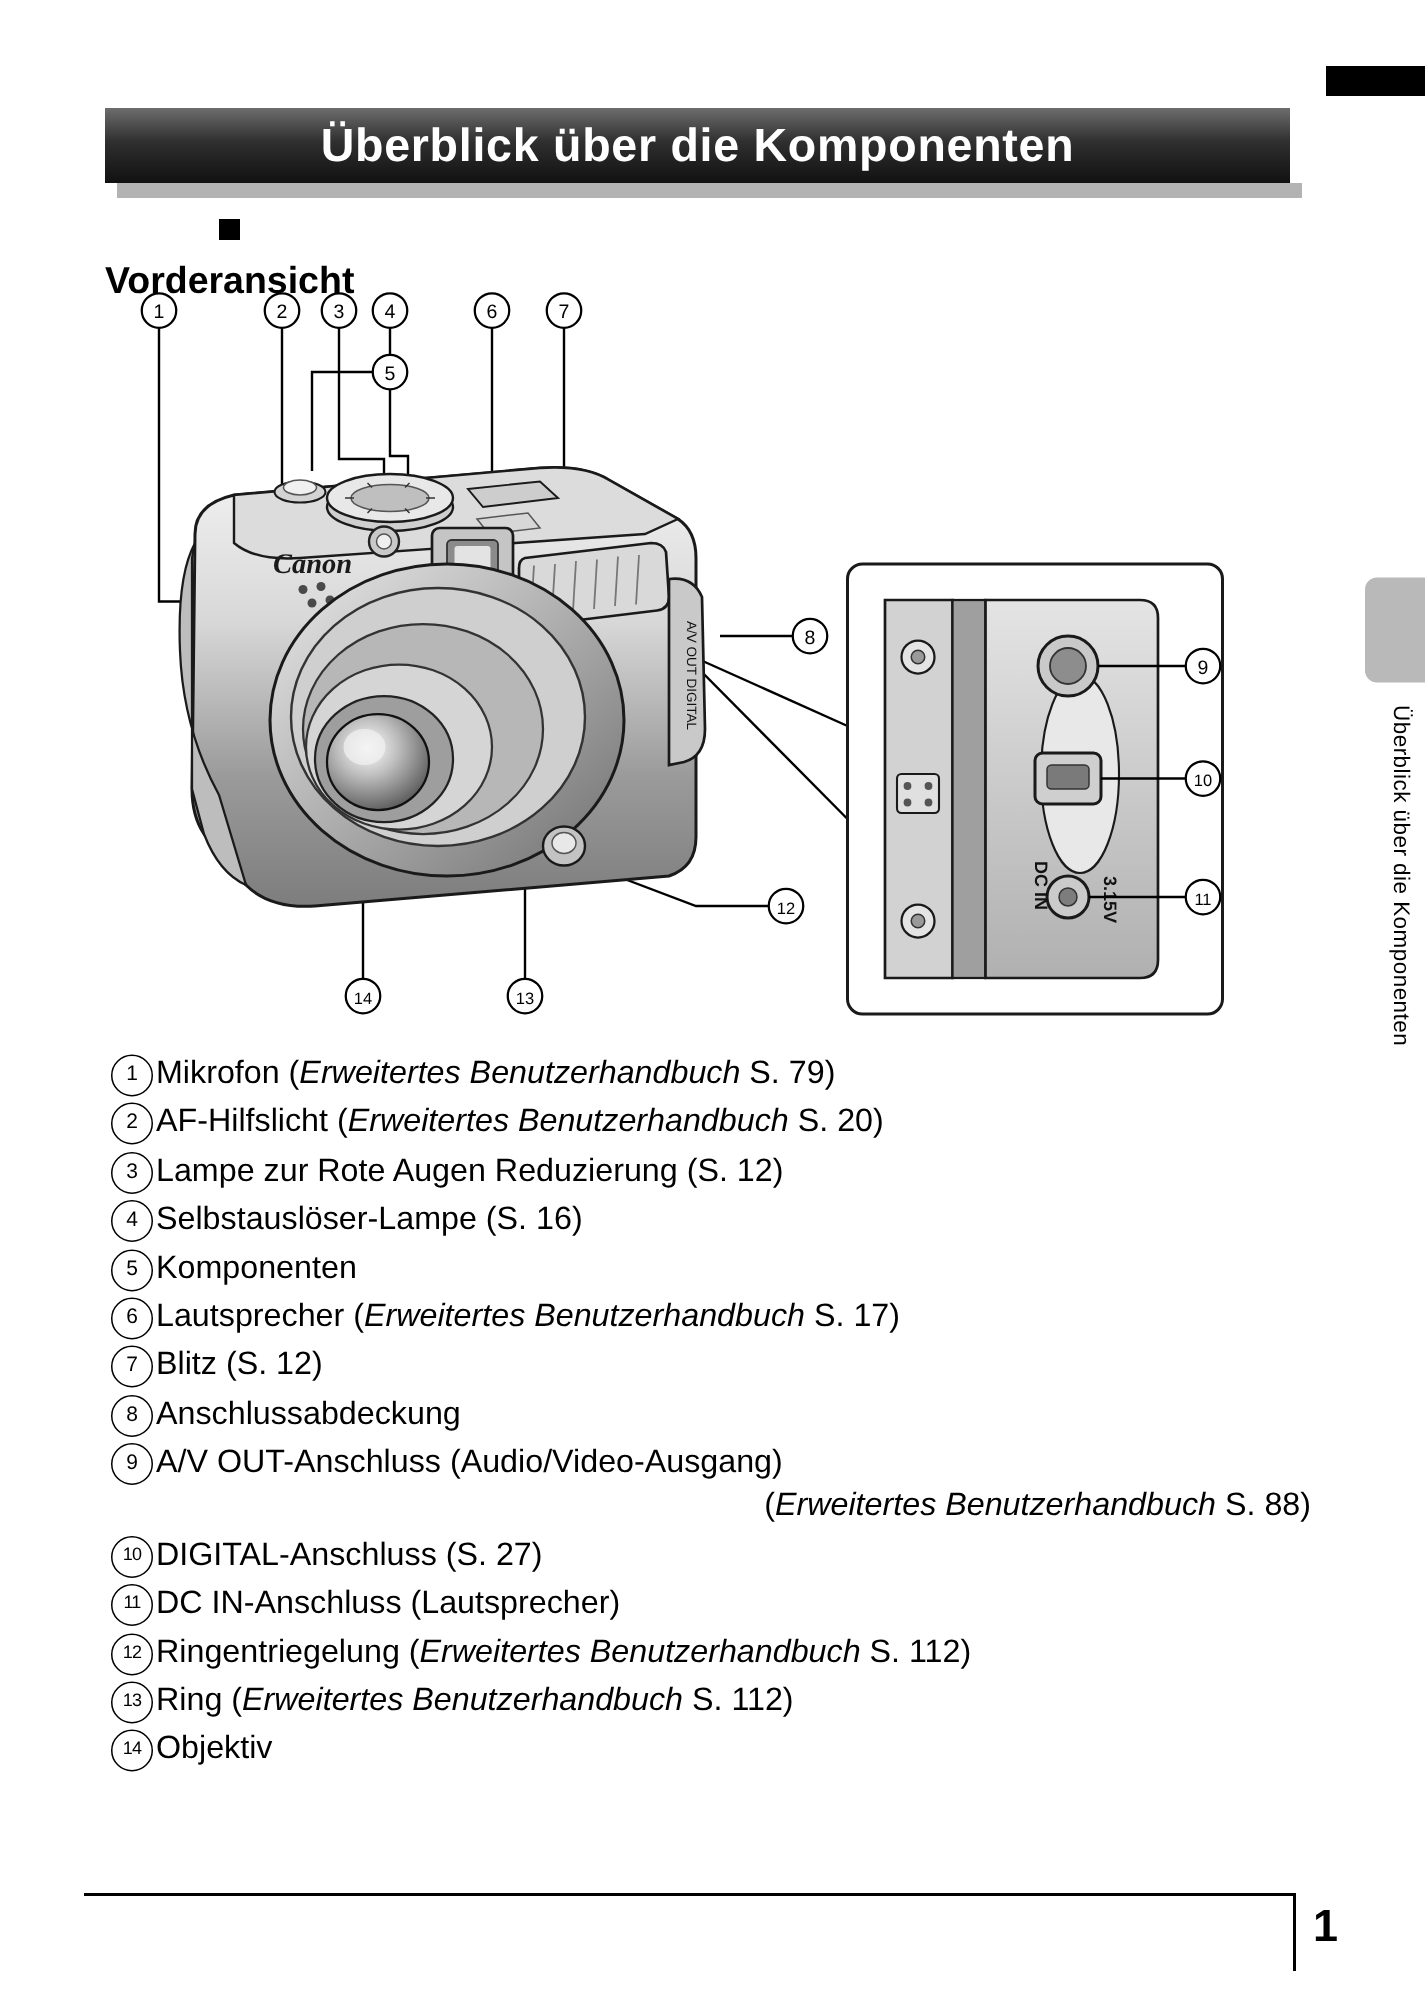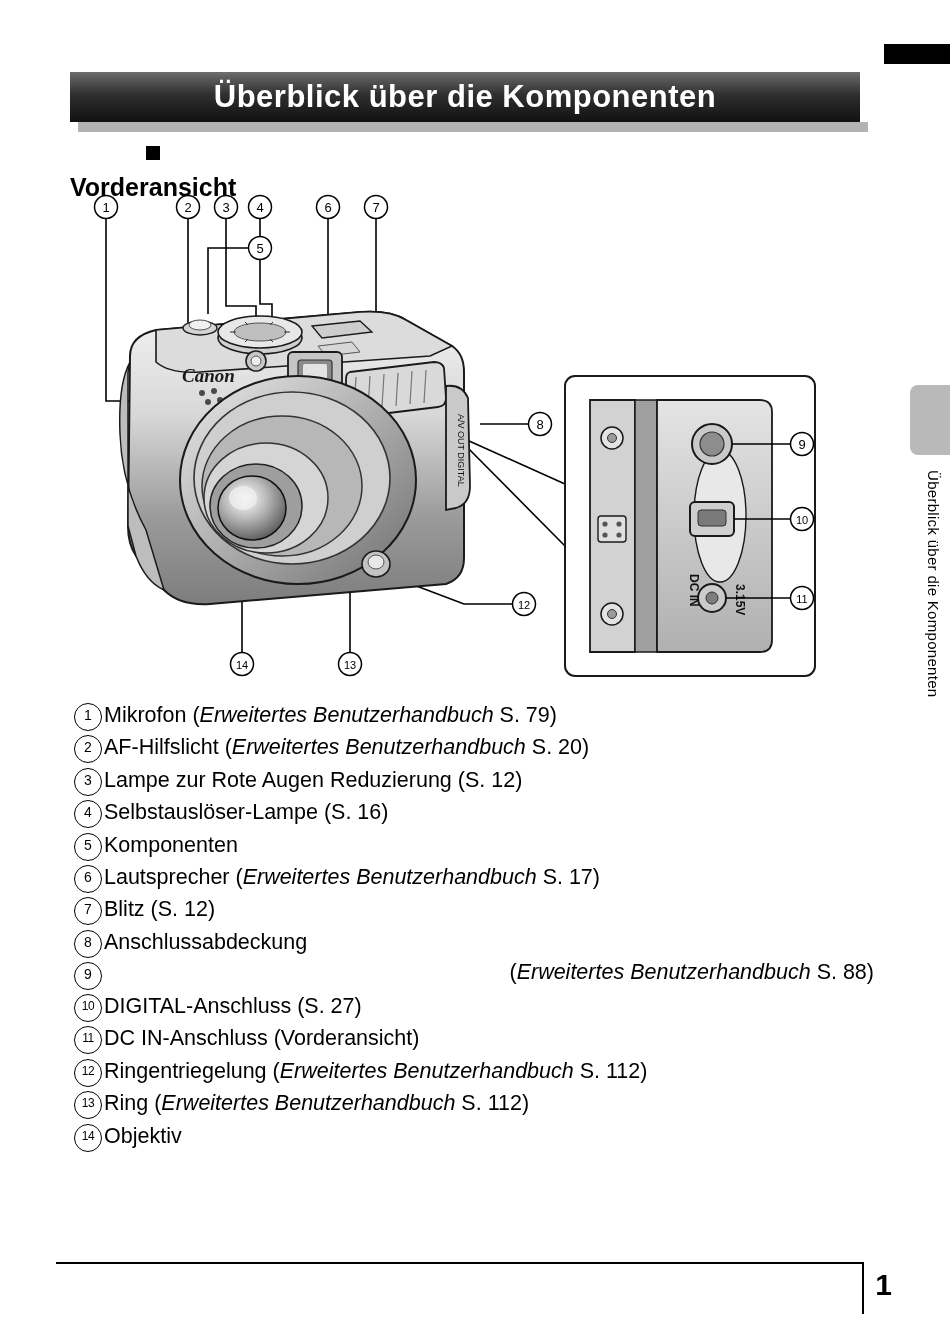--- a/index.html
+++ b/index.html
@@ -429,33 +429,34 @@
     </div>
 
     <div class="legend-item">
       <span class="num">8</span>
       <span class="txt">Anschlussabdeckung</span>
     </div>
 
     <div class="legend-item">
       <span class="num">9</span>
       <span class="txt">
+        <span>A/V OUT-Anschluss (Audio/Video-Ausgang)</span>
         <div class="cont"><span>(</span><i>Erweitertes Benutzerhandbuch</i><span> S. 88)</span></div>
       </span>
     </div>
 
     <div class="legend-item">
       <span class="num wide">10</span>
       <span class="txt">DIGITAL-Anschluss (S. 27)</span>
     </div>
 
     <div class="legend-item">
       <span class="num wide">11</span>
       <span class="txt">
-        <span>DC IN-Anschluss (Vorderansicht)</span>
+        <span>DC IN-Anschluss (Lautsprecher)</span>
       </span>
     </div>
 
     <div class="legend-item">
       <span class="num wide">12</span>
       <span class="txt"><span>Ringentriegelung (</span><i>Erweitertes Benutzerhandbuch</i><span> S. 112)</span></span>
     </div>
 
     <div class="legend-item">
       <span class="num wide">13</span>

